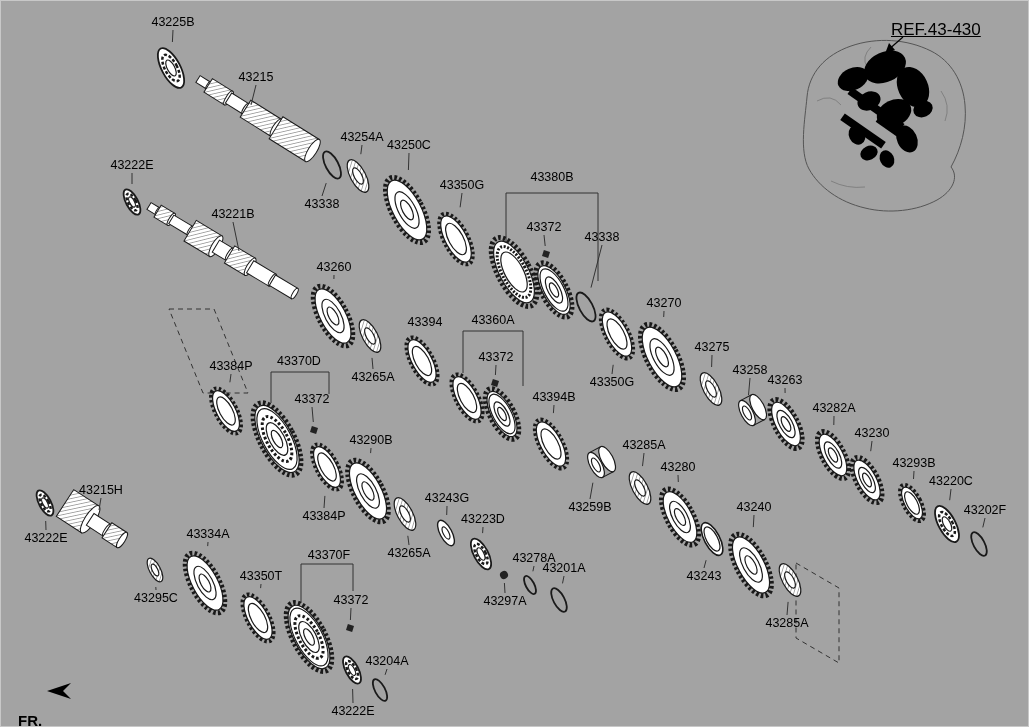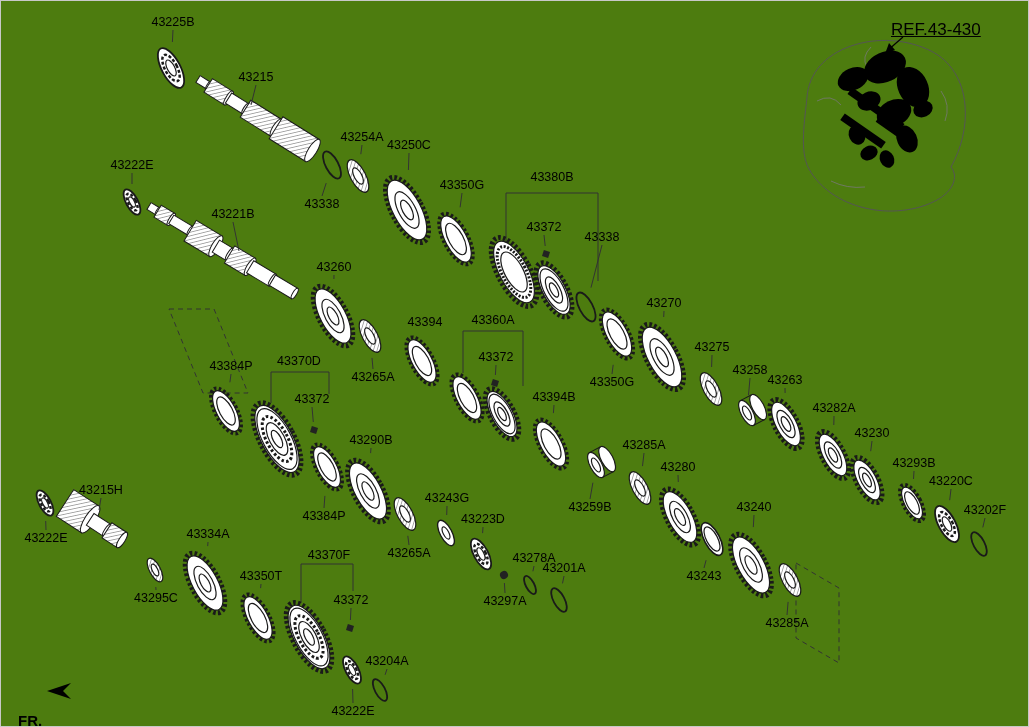--- a/index.html
+++ b/index.html
@@ -1,17 +1,17 @@
 <!DOCTYPE html>
 <html><head>
 <meta charset="utf-8">
 <style>
   * { margin:0; padding:0; box-sizing:border-box; }
   html,body { width:1029px; height:727px; background:#fff; font-family:"Liberation Sans", sans-serif; }
-  .stage { position:relative; width:1029px; height:727px; background:#4d7c0f; border:1px solid #c8c8c8; overflow:hidden; }
+  .stage { position:relative; width:1029px; height:727px; background:#a3a3a3; border:1px solid #c8c8c8; overflow:hidden; }
   svg { position:absolute; left:0; top:0; }
   .ref-label { position:absolute; left:890px; top:19px; font-size:17px; color:#000; text-decoration:underline; white-space:nowrap; }
   .fr-label { position:absolute; left:17px; top:683px; font-size:15px; font-weight:bold; color:#000; white-space:nowrap;margin-top:28px; }
 </style>
 </head>
 <body>
 
 <div class="stage">
   <svg id="svg" width="1029" height="727" viewBox="0 0 1029 727">
       <defs>

